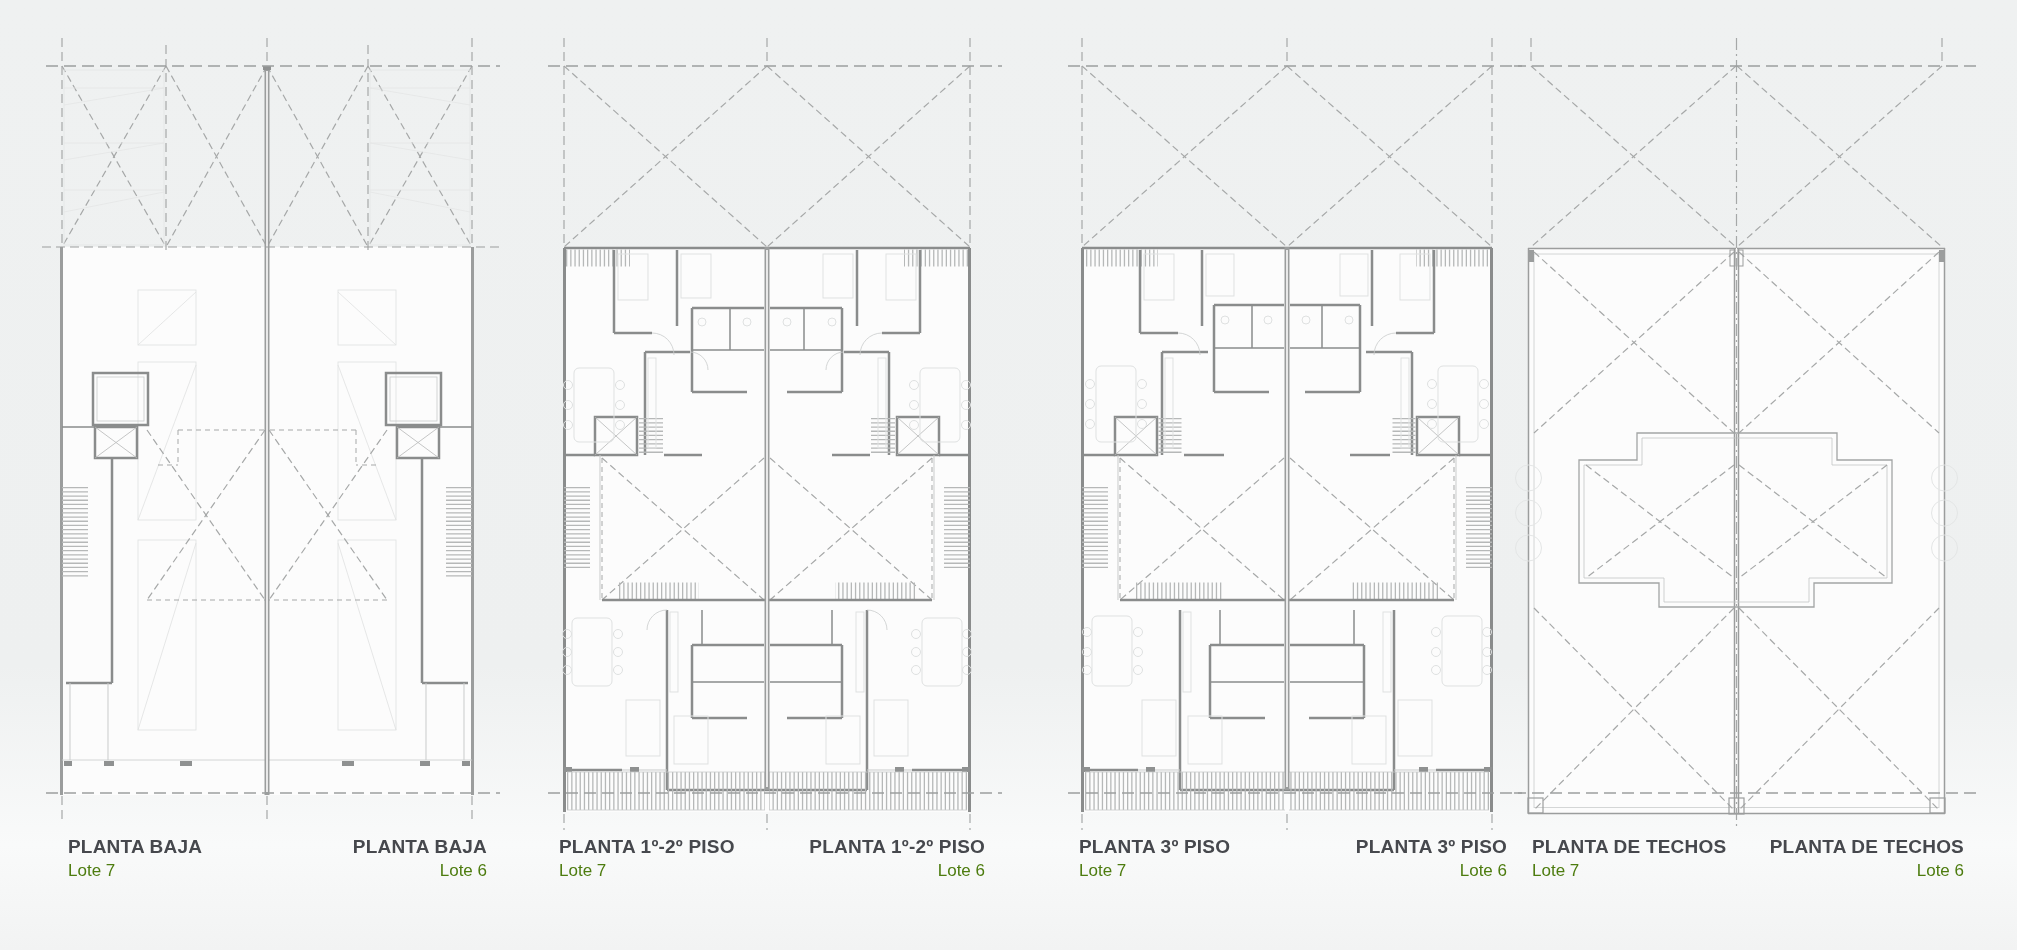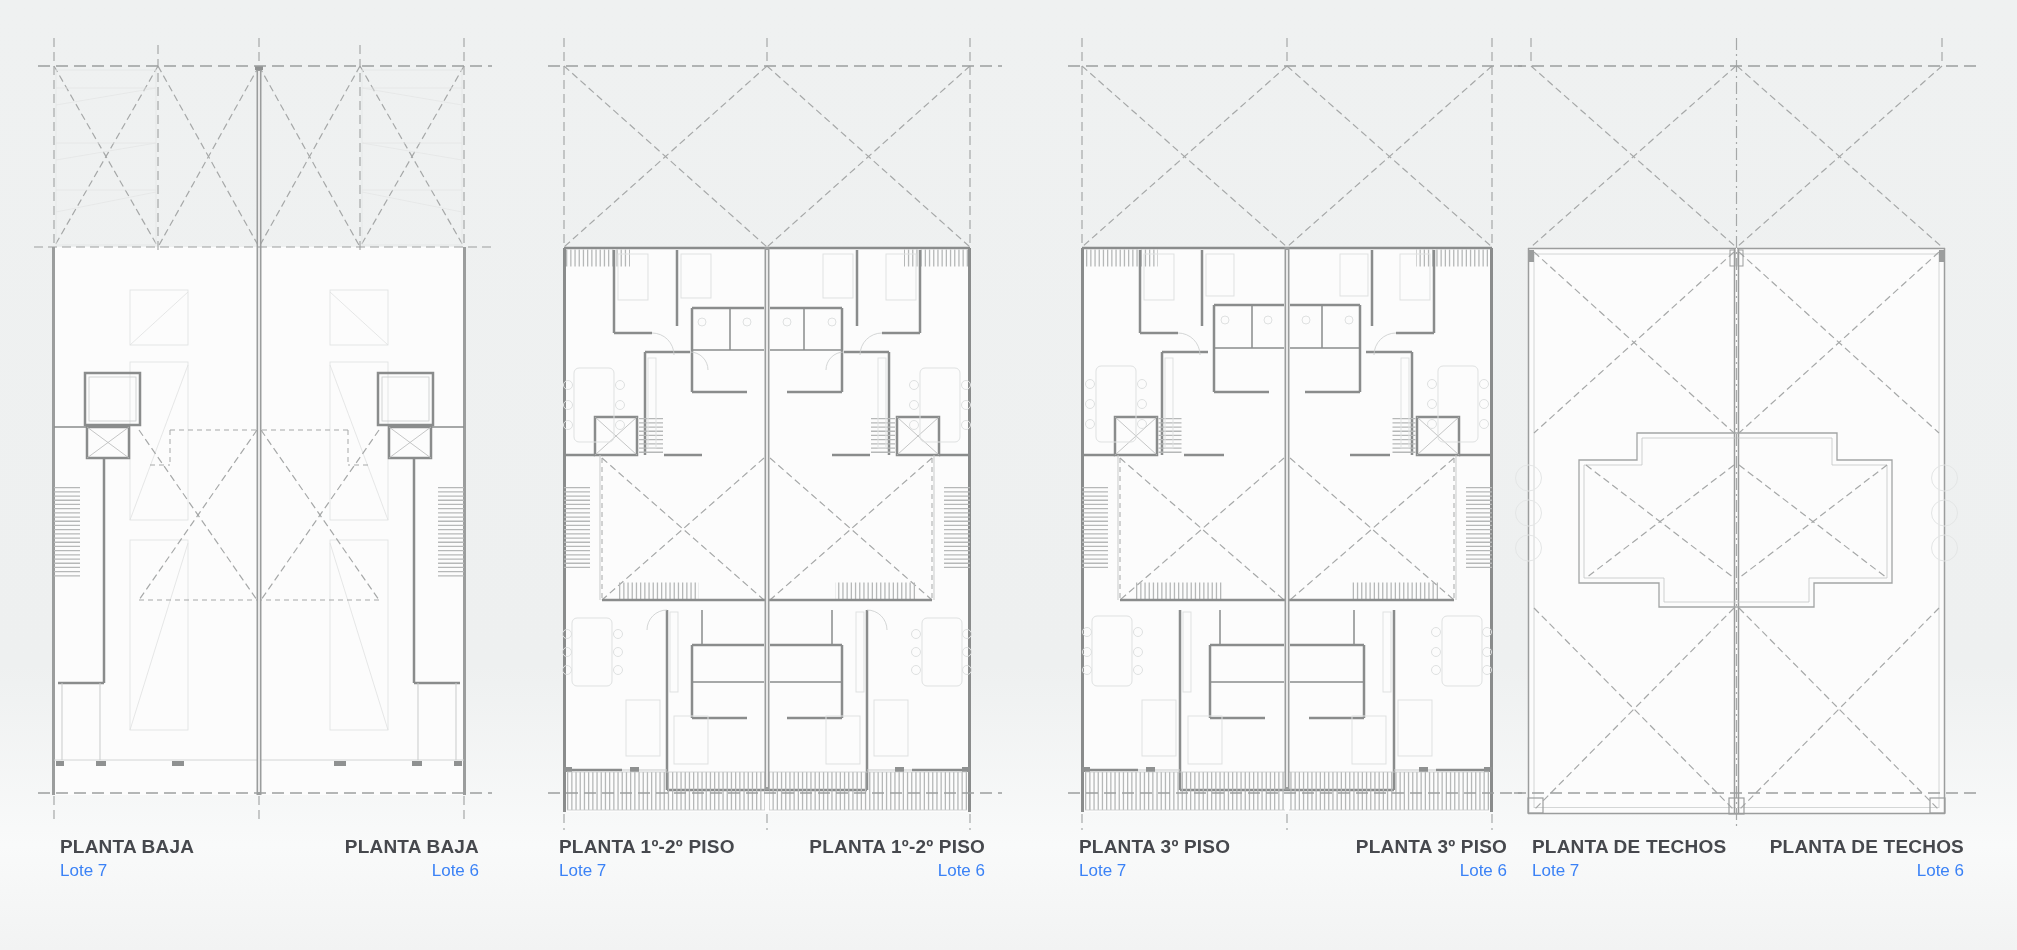--- a/index.html
+++ b/index.html
@@ -9,21 +9,21 @@
     font-family:"Liberation Sans", sans-serif;
   }
   .plan-group{position:absolute;top:0;width:460px;height:950px;}
   .plan-svg{position:absolute;left:0;top:0;}
   .plan-labels{position:absolute;left:0;right:0;top:836px;height:60px;}
   .plan-label{position:absolute;top:0;}
   .plan-label .t{
     font-size:19px;font-weight:bold;color:#46484d;letter-spacing:.2px;white-space:nowrap;
   }
   .plan-label .l{
-    font-size:17px;color:#3b82f6;margin-top:3px;white-space:nowrap;
+    font-size:17px;color:#4d7c0f;margin-top:3px;white-space:nowrap;
   }
   .lab-left{left:0;text-align:left;}
   .lab-right{right:0;text-align:right;}
   
   svg *{fill:none;stroke-linecap:butt;}
   .sW{stroke:#8a8c8c}      
   .sWl{stroke:#9b9d9d}     
   .sT{stroke:#c9cbcb}      
   .sF{stroke:#dfe1e1}      
   .sL{stroke:#e4e6e6}      
@@ -38,21 +38,21 @@
   .d126{stroke-dasharray:12 6}
   .ddot{stroke-dasharray:12 4 2 4}
   .hat{stroke-dasharray:1.3 2.9}
   .fW{fill:#8f9191;stroke:none}
   .fBg{fill:#fcfcfc;stroke:none}
   .fP{fill:#9b9d9d;stroke:none}
 </style>
 </head>
 <body>
 
-<div class="plan-group" style="left:32px">
+<div class="plan-group" style="left:40px">
   <svg class="plan-svg" width="460" height="832" viewBox="0 0 460 832">
     <defs>
       <g id="p1h">
 
         <line class="sD w12 d95" x1="22" y1="38" x2="22" y2="250"></line>
         <line class="sD w12 d95" x1="126" y1="45" x2="126" y2="250"></line>
 
         <g>
           <line class="sD w12 d74" x1="22" y1="66" x2="126" y2="247"></line>
           <line class="sD w12 d74" x1="126" y1="66" x2="22" y2="247"></line>

